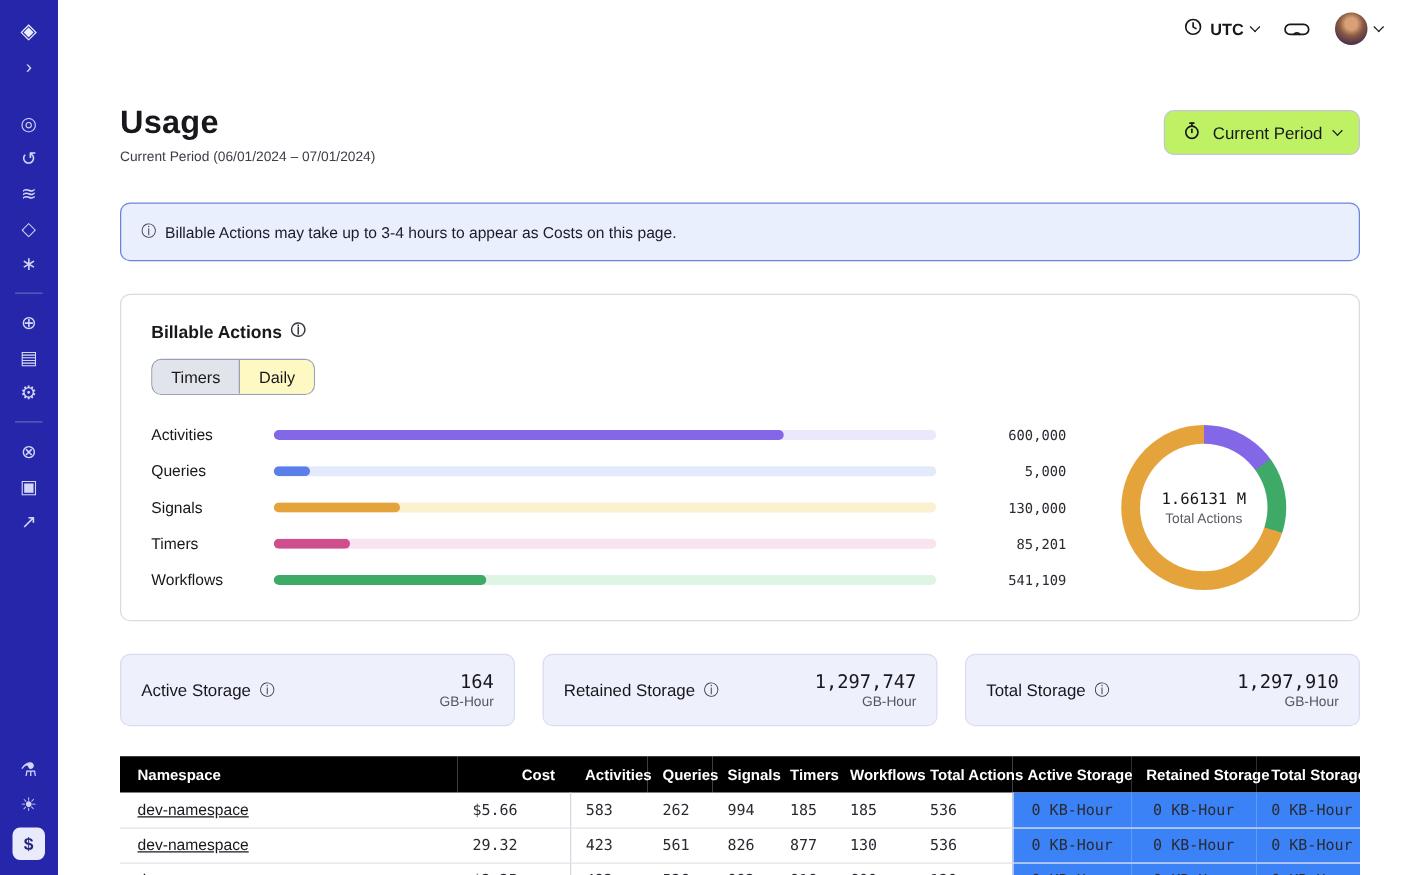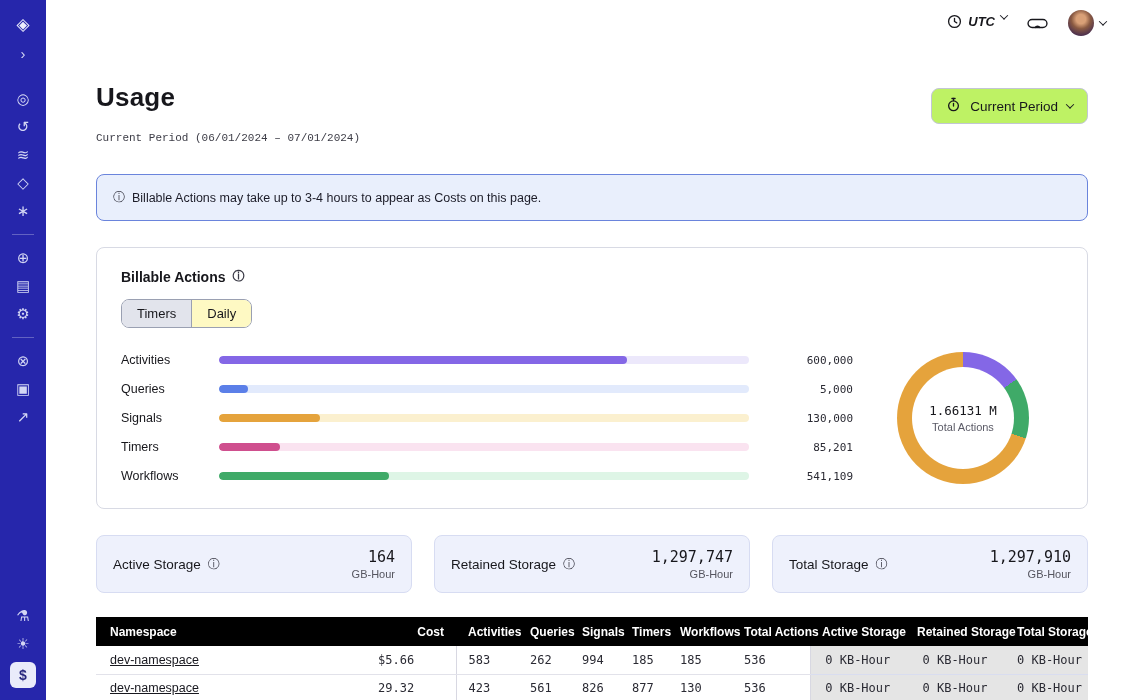--- a/index.html
+++ b/index.html
@@ -16,33 +16,33 @@
   .sb-div { width:22px; height:1px; background:rgba(255,255,255,.28); margin:9px 0; }
   .sb-bottom { margin-top:auto; display:flex; flex-direction:column; align-items:center; }
   .sb-tile { width:26px; height:26px; border-radius:6px; background:#e9ebfa; color:#26267d;
     display:flex; align-items:center; justify-content:center; font-weight:bold; font-size:14px;
     margin-top:4px; cursor:pointer; }
 
   
   .main { margin-left:46px; width:1080px; }
   .topbar { height:46px; display:flex; align-items:center; justify-content:flex-end;
     gap:20px; padding-right:20px; }
-  .tz { display:flex; gap:6px; font-size:13px; font-weight:600; cursor:pointer;font-style:italic; }
+  .tz { display:flex; align-items:center; gap:6px; font-size:13px; font-weight:600; cursor:pointer; }
   .chev { display:inline-block; width:6px; height:6px; border-right:1.6px solid #1b1b22;
     border-bottom:1.6px solid #1b1b22; transform:rotate(45deg) translate(-1px,-1px); }
   .goggles { display:flex; align-items:center; cursor:pointer; color:#17171c; }
   .avatar-group { display:flex; align-items:center; gap:6px; cursor:pointer; }
   .avatar { width:26px; height:26px; border-radius:50%;
     background:radial-gradient(circle at 50% 35%, #d9a077 0 22%, #8a5a42 45%, #4a2f4e 78%, #241a2e 100%); }
 
   
   .content { padding:0 38px 0 50px; }
   .page-head { margin-top:36px; display:flex; justify-content:space-between; align-items:flex-start; }
   .page-title { font-size:26px; font-weight:600; letter-spacing:.2px; }
-  .page-sub { margin-top:19px; font-size:11px; color:#3c3c46;font-family:Liberation Mono, monospace; }
+  .page-sub { margin-top:7px; font-size:11px; color:#3c3c46; }
   .period-btn { display:flex; align-items:center; gap:9px; height:36px; padding:0 14px;
     border:1px solid #c2c6d4; border-radius:8px; background:#bef264; font-size:13.5px; font-weight:500;
     cursor:pointer; margin-top:6px; font-family:inherit; color:#17171c; }
 
   .banner { margin-top:30px; background:#e9effc; border:1px solid #6a84dc; border-radius:8px;
     padding:14px 16px; font-size:12.5px; color:#1c1c28; display:flex; align-items:center; gap:7px; }
   .info { color:#3a3a46; font-size:12px; font-style:normal; cursor:pointer; }
 
   
   .card { margin-top:26px; border:1px solid #d8dae4; border-radius:8px; background:#fff;
@@ -86,21 +86,21 @@
     height:29px; padding:0 12px; white-space:nowrap; }
   .usage-table th.c-ns { text-align:left; padding-left:14px; }
   .usage-table th.c-num { text-align:right; }
   .usage-table th.c-store { text-align:center; }
   .usage-table td { height:28px; font-size:12px; border-bottom:1px solid #e2e2ea; padding:0 12px;
     white-space:nowrap; }
   .usage-table td.c-ns { padding-left:14px; }
   .ns-link { color:#18181f; text-decoration:underline; cursor:pointer; font-size:12.5px; }
   .usage-table td.c-num { text-align:left; font-family:"DejaVu Sans Mono", monospace; color:#2a2a33; }
   .sep-r { border-right:1px solid #d8d8e2; }
-  .usage-table td.c-store { background:#e5e5e5; text-align:center;
+  .usage-table td.c-store { background:#3b82f6; text-align:center;
     font-family:"DejaVu Sans Mono", monospace; color:#2a2a33; border-bottom:1px solid #d9ddf0; }
 </style>
 </head>
 <body>
 
 <aside class="sidebar">
   <div class="sb-icon logo">◈</div>
   <div class="sb-icon">›</div>
   <div class="sb-gap"></div>
   <div class="sb-icon">◎</div>

